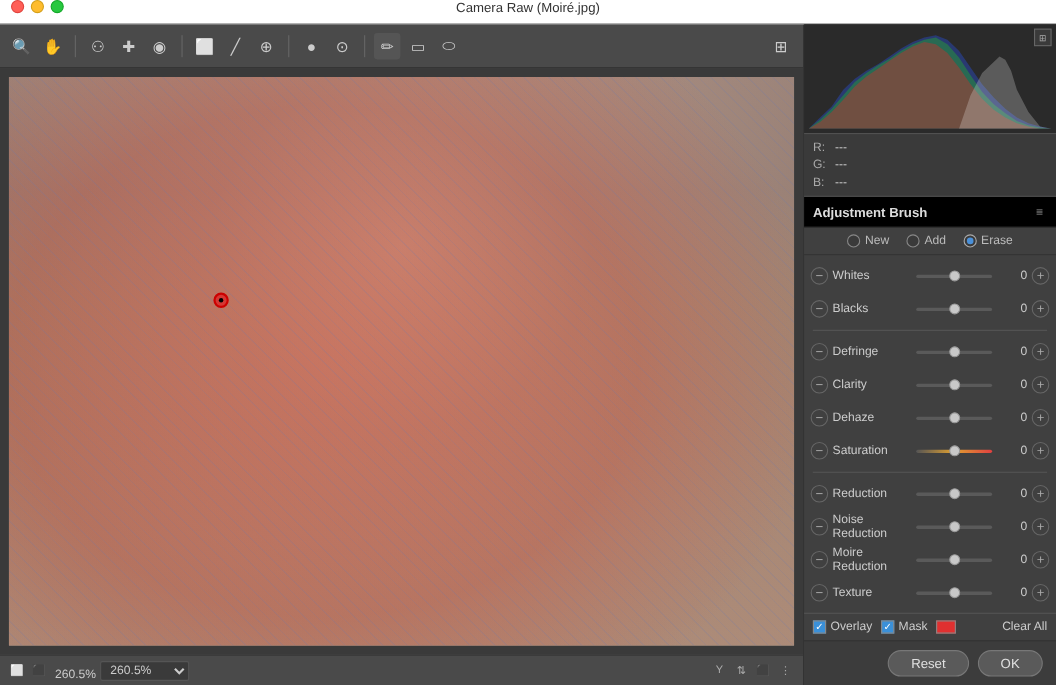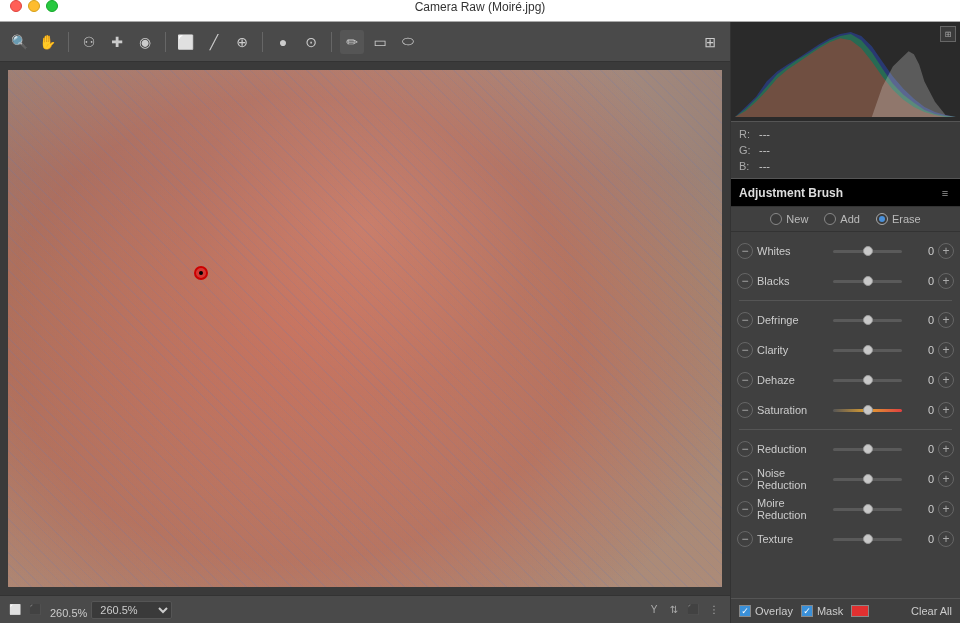--- a/index.html
+++ b/index.html
@@ -741,16 +741,20 @@
       <div class="checkbox-item">
         <div class="checkbox-box">
           <span class="checkmark">✓</span>
         </div>
         <span class="checkbox-label">Mask</span>
       </div>
       <div class="mask-color-swatch"></div>
       <button class="clear-all-btn">Clear All</button>
     </div>
 
+    <div class="footer-buttons">
+      <button class="footer-btn">Reset</button>
+      <button class="footer-btn">OK</button>
+    </div>
 
   </div>
 
 </div>
 
 </body></html>

